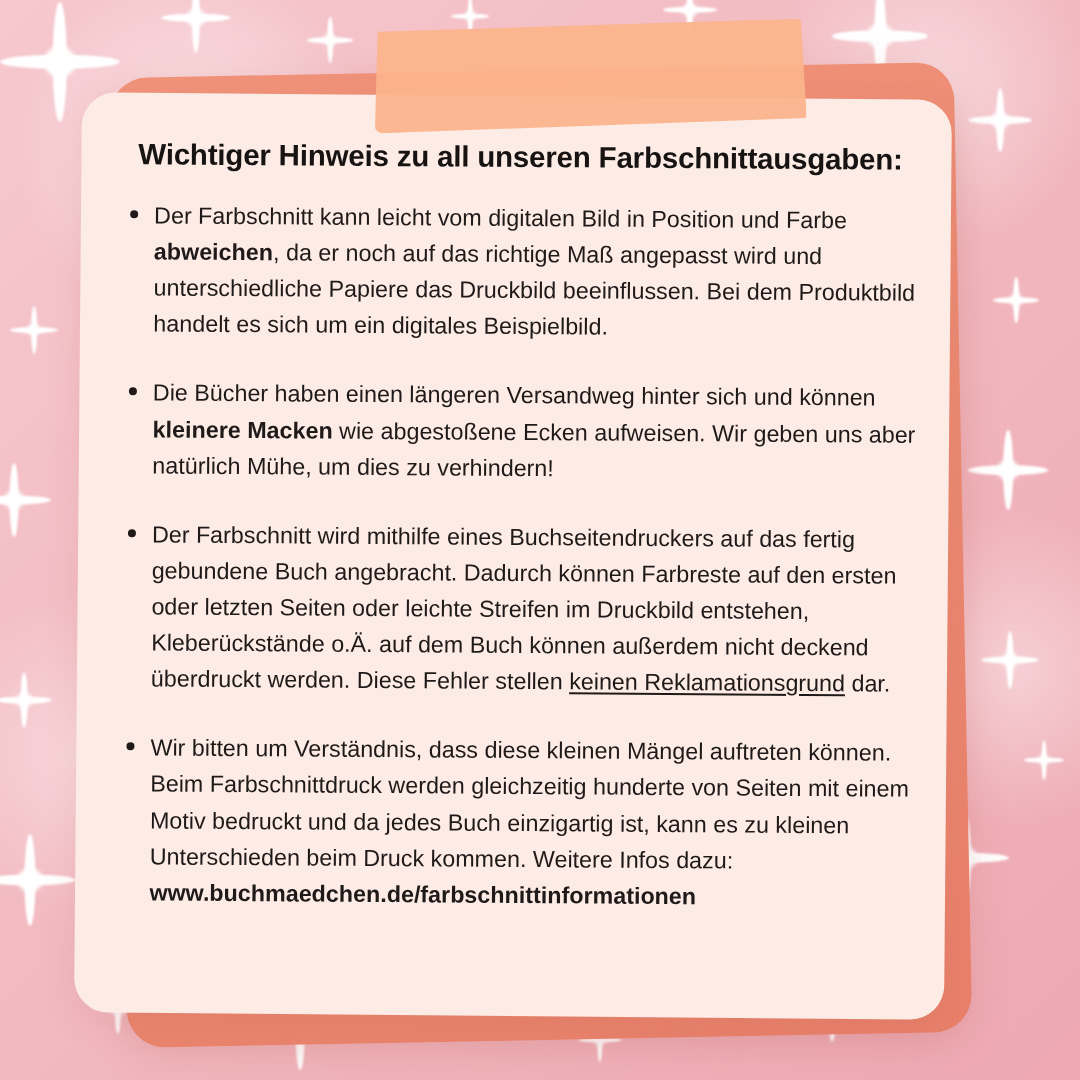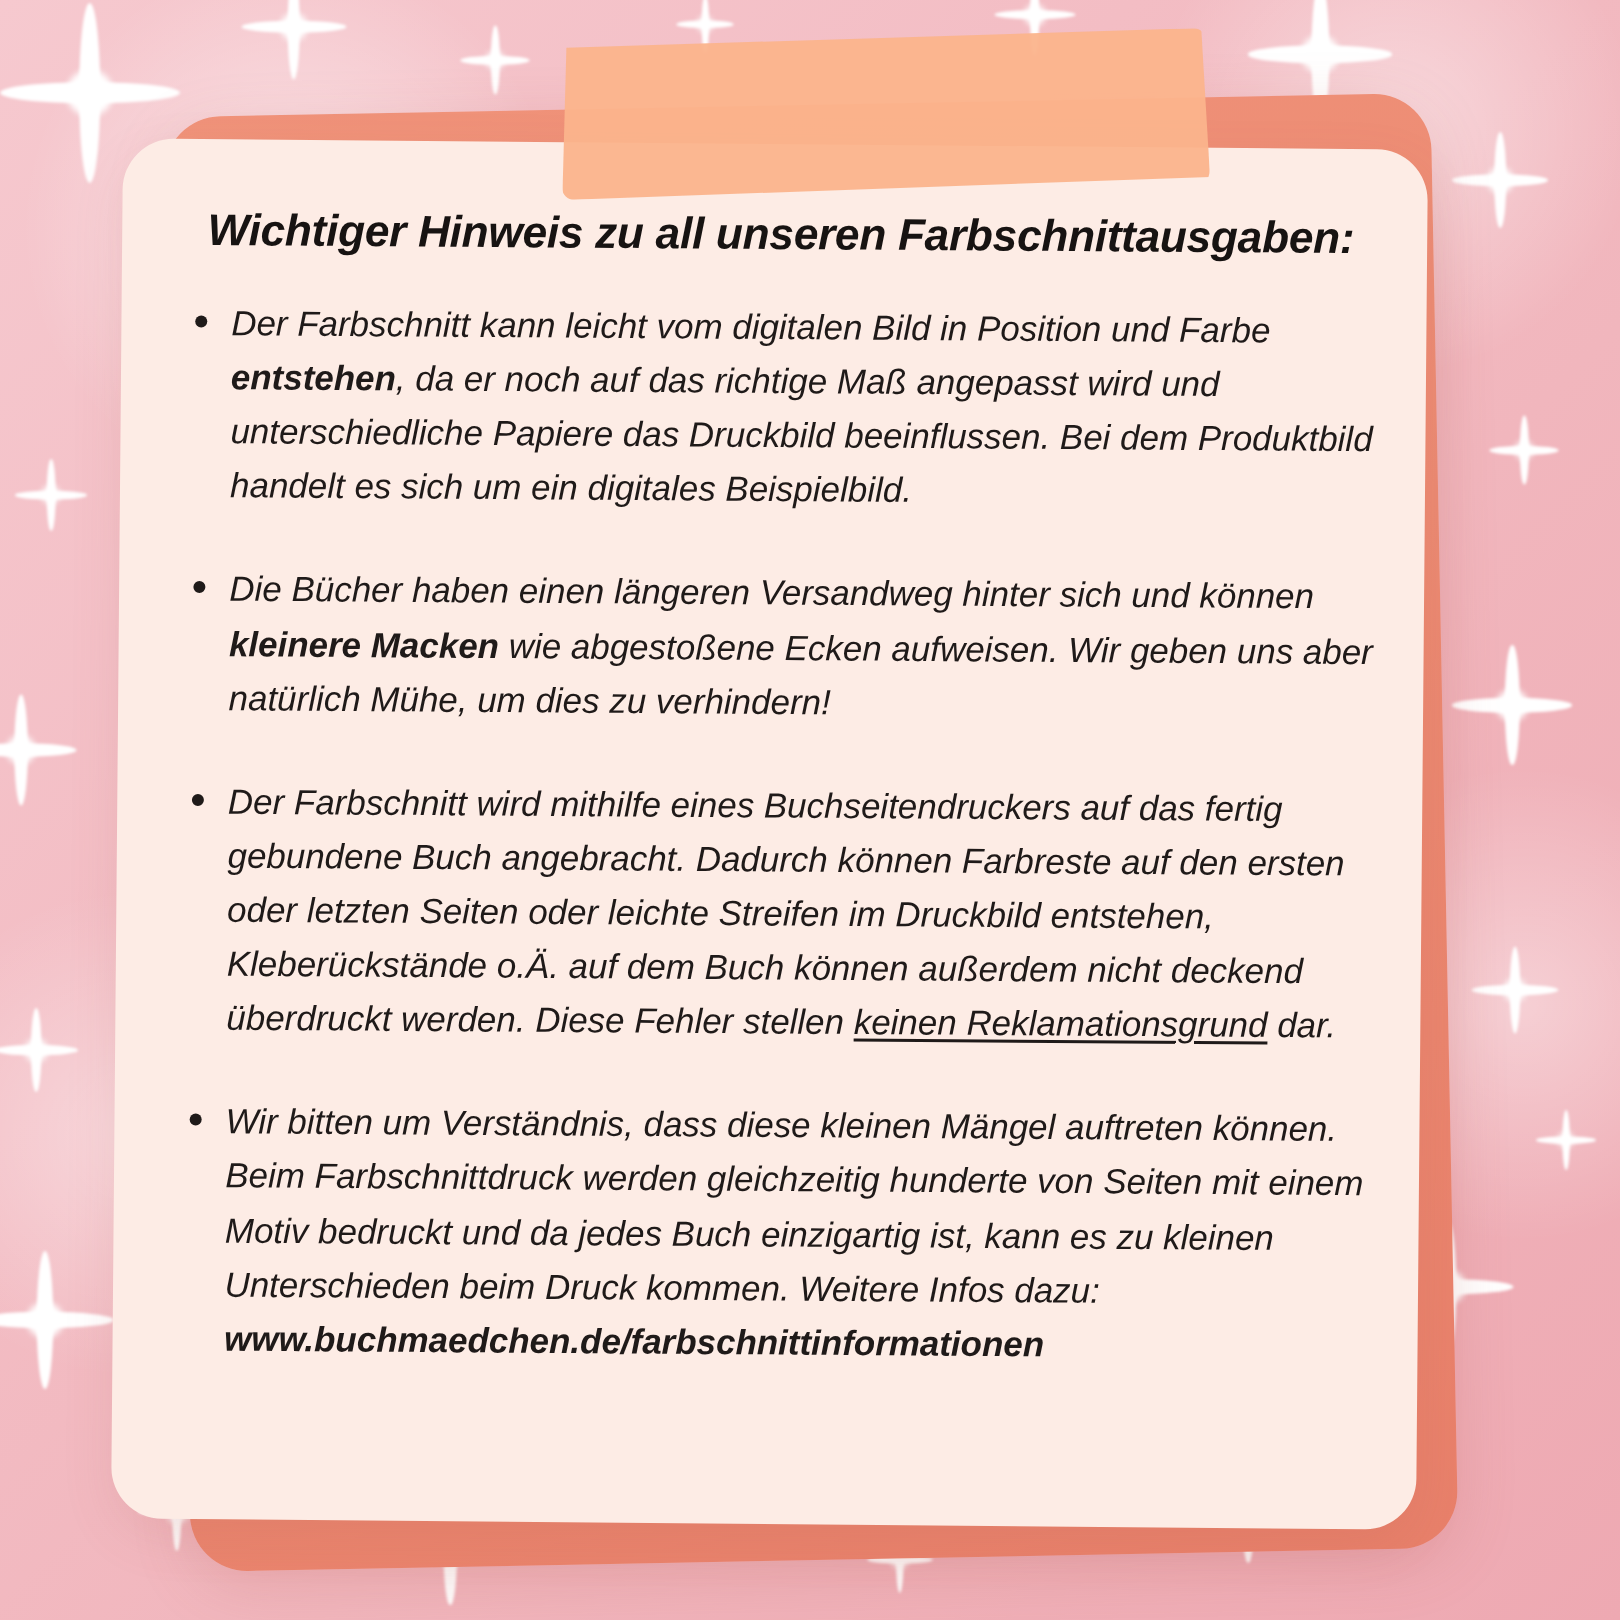--- a/index.html
+++ b/index.html
@@ -17,21 +17,20 @@
     position: relative;
     width: 1080px;
     height: 1080px;
     background:
       radial-gradient(circle at 18% 14%, rgba(255,255,255,0.55) 0%, rgba(255,255,255,0) 14%),
       radial-gradient(circle at 86% 8%, rgba(255,255,255,0.45) 0%, rgba(255,255,255,0) 12%),
       radial-gradient(circle at 94% 62%, rgba(255,255,255,0.40) 0%, rgba(255,255,255,0) 13%),
       radial-gradient(circle at 8%  70%, rgba(255,255,255,0.40) 0%, rgba(255,255,255,0) 13%),
       linear-gradient(135deg, #f6c9cf 0%, #f3bdc4 35%, #f1b6bd 60%, #eea9b2 100%);
     overflow: hidden;
-    font-style: italic;
   }
 
   
   .sparkle {
     position: absolute;
     pointer-events: none;
   }
   .sparkle::before,
   .sparkle::after {
     content: "";
@@ -219,20 +218,20 @@
       </div>
     </div>
 
   <div class="coral-sheet"></div>
   <div class="cream-sheet"></div>
   <div class="tape"></div>
 
   <div class="content">
     <h1 class="headline">Wichtiger Hinweis zu all unseren Farbschnittausgaben:</h1>
     <ul class="points" id="points-list">
-        <li><span class="bullet"></span><span><span>Der Farbschnitt kann leicht vom digitalen Bild in Position und Farbe </span><span class="b">entstehen</span><span>, da er noch auf das richtige Maß angepasst wird und unterschiedliche Papiere das Druckbild beeinflussen. Bei dem Produktbild handelt es sich um ein digitales Beispielbild.</span></span></li>
+        <li><span class="bullet"></span><span><span>Der Farbschnitt kann leicht vom digitalen Bild in Position und Farbe </span><span class="b">abweichen</span><span>, da er noch auf das richtige Maß angepasst wird und unterschiedliche Papiere das Druckbild beeinflussen. Bei dem Produktbild handelt es sich um ein digitales Beispielbild.</span></span></li>
         <li><span class="bullet"></span><span><span>Die Bücher haben einen längeren Versandweg hinter sich und können </span><span class="b">kleinere Macken</span><span> wie abgestoßene Ecken aufweisen. Wir geben uns aber natürlich Mühe, um dies zu verhindern!</span></span></li>
         <li><span class="bullet"></span><span><span>Der Farbschnitt wird mithilfe eines Buchseitendruckers auf das fertig gebundene Buch angebracht. Dadurch können Farbreste auf den ersten oder letzten Seiten oder leichte Streifen im Druckbild entstehen, Kleberückstände o.Ä. auf dem Buch können außerdem nicht deckend überdruckt werden. Diese Fehler stellen </span><span class="u">keinen Reklamationsgrund</span><span> dar.</span></span></li>
         <li><span class="bullet"></span><span><span>Wir bitten um Verständnis, dass diese kleinen Mängel auftreten können. Beim Farbschnittdruck werden gleichzeitig hunderte von Seiten mit einem Motiv bedruckt und da jedes Buch einzigartig ist, kann es zu kleinen Unterschieden beim Druck kommen. Weitere Infos dazu: </span><span class="b">www.buchmaedchen.de/farbschnittinformationen</span></span></li>
       </ul>
   </div>
 
 </div>
 
 </body></html>

